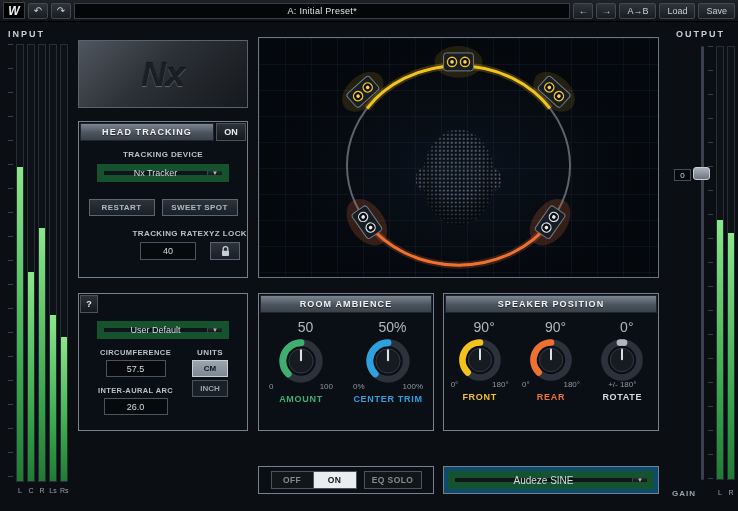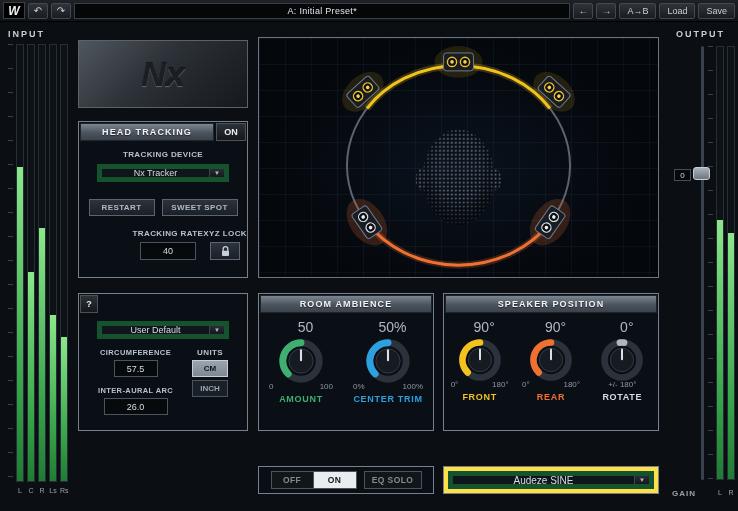--- a/index.html
+++ b/index.html
@@ -26,21 +26,21 @@
   .slider-handle{position:absolute;background:linear-gradient(#aab3bd,#6d7680);border:1px solid #c9ced4;border-radius:3px;}
   .gain-box{position:absolute;background:#06090c;border:1px solid #454e58;color:#d2d8dd;font-size:8px;display:flex;align-items:center;justify-content:center;}
 
   
   .panel{position:absolute;background:#0a0f15;border:1px solid #76818d;}
   .sec-header{height:20px;display:flex;align-items:stretch;gap:2px;padding:1px;}
   .sec-title{flex:1;background:linear-gradient(#7b8591,#4b545e 55%,#3a424b);border:1px solid #1f252b;color:#f1f4f7;font-size:9px;font-weight:bold;letter-spacing:1.1px;display:flex;align-items:center;justify-content:center;text-shadow:0 1px 1px rgba(0,0,0,.55);}
   .sec-btn{width:30px;background:linear-gradient(#2c3239,#15181c);border:1px solid #4c525a;color:#eaeef1;font-size:9px;font-weight:bold;display:flex;align-items:center;justify-content:center;}
   .lbl{font-size:8px;font-weight:bold;letter-spacing:.4px;color:#b9c1c9;text-align:center;}
   .value-box{background:#070a0d;border:1px solid #4a545e;color:#d6dbe0;font-size:9px;display:flex;align-items:center;justify-content:center;}
-  .dropdown{background:#10151b;border:5px solid #14532d;display:flex;align-items:stretch;height:18px;}
+  .dropdown{background:#10151b;border:7px solid #14532d;display:flex;align-items:stretch;height:18px;}
   .dd-text{flex:1;display:flex;align-items:center;justify-content:center;font-size:9px;color:#d6dbe0;}
   .dd-arrow{width:15px;border-left:1px solid #3c454f;display:flex;align-items:center;justify-content:center;font-size:6px;color:#b0b8c0;background:linear-gradient(#272d34,#14181d);}
   .btn{background:linear-gradient(#2c333b,#1a2027);border:1px solid #5a6571;color:#b0b9c2;font-size:8px;font-weight:bold;display:flex;align-items:center;justify-content:center;letter-spacing:.4px;}
 
   
   .nx-plaque{position:absolute;left:78px;top:40px;width:170px;height:68px;background:linear-gradient(135deg,#50565e 0%,#2c3137 45%,#15181c 100%);border:1px solid #5a626b;display:flex;align-items:center;justify-content:center;}
   .nx-text{font-size:34px;font-weight:bold;font-style:italic;color:#1b1e22;text-shadow:0 1px 1px rgba(255,255,255,.28),0 -1px 1px rgba(0,0,0,.6);}
 
   
   .ht-body{padding-top:8px;}
@@ -83,21 +83,21 @@
 
   
   .hp-btn{position:absolute;left:78px;top:466px;width:170px;height:28px;padding:2px;background:#0a0f15;border:1px solid #76818d;}
   .hp-btn-inner{width:100%;height:100%;background:linear-gradient(#7b8591,#4b545e 55%,#3a424b);border:1px solid #1f252b;display:flex;align-items:center;justify-content:center;color:#f1f4f7;font-size:9.5px;font-weight:bold;letter-spacing:1.2px;text-shadow:0 1px 1px rgba(0,0,0,.55);}
   .seg-box{position:absolute;left:258px;top:466px;width:176px;height:28px;border:1px solid #76818d;background:#0a0f15;display:flex;align-items:center;justify-content:center;gap:7px;}
   .seg-pair{display:flex;height:18px;border:1px solid #4a545e;}
   .seg{width:42px;display:flex;align-items:center;justify-content:center;font-size:8.5px;font-weight:bold;letter-spacing:.4px;}
   .seg-off{background:#121619;color:#828b94;border-right:1px solid #4a545e;}
   .seg-on{background:#e9edf0;color:#101418;}
   .seg-solo{width:58px;height:18px;border:1px solid #4a545e;background:#121619;color:#828b94;font-size:8.5px;font-weight:bold;display:flex;align-items:center;justify-content:center;letter-spacing:.4px;}
-  .hp-dd{position:absolute;left:443px;top:466px;width:216px;height:28px;border:1px solid #76818d;background:#fde047;padding:4px;}
+  .hp-dd{position:absolute;left:443px;top:466px;width:216px;height:28px;border:1px solid #76818d;background:#0c4a6e;padding:4px;}
   .hp-dd .dropdown{height:100%;}
   .hp-dd .dd-text{font-size:10px;}
 </style>
 </head>
 <body>
 
 <div id="app">
 
   <div class="topbar">
     <div class="logo-box">W</div>
@@ -268,21 +268,21 @@
     <div class="sec-header">
       <div class="sec-btn" style="width:18px;">?</div>
     </div>
     <div class="dropdown hm-dd">
       <div class="dd-text">User Default</div>
       <div class="dd-arrow">▼</div>
     </div>
     <div class="hm-row">
       <div class="hm-left">
         <div class="lbl" style="font-size:7.5px;">CIRCUMFERENCE</div>
-        <div class="value-box" style="width:44px;height:17px;margin-top:3px;">57.5</div>
+        <div class="value-box" style="width:60px;height:17px;margin-top:3px;">57.5</div>
         <div class="lbl" style="font-size:7.5px;margin-top:9px;">INTER-AURAL ARC</div>
         <div class="value-box" style="width:64px;height:17px;margin-top:3px;">26.0</div>
       </div>
       <div class="hm-right">
         <div class="lbl">UNITS</div>
         <div class="unit-btn selected">CM</div>
         <div class="unit-btn">INCH</div>
       </div>
     </div>
   </div>

